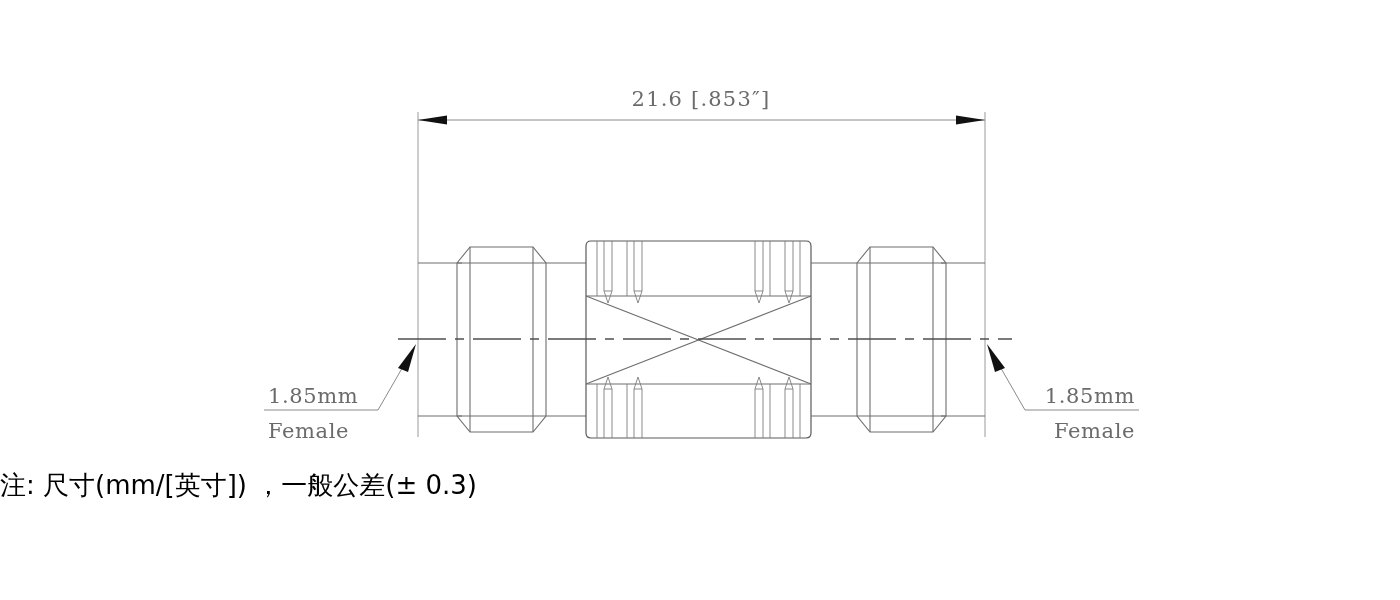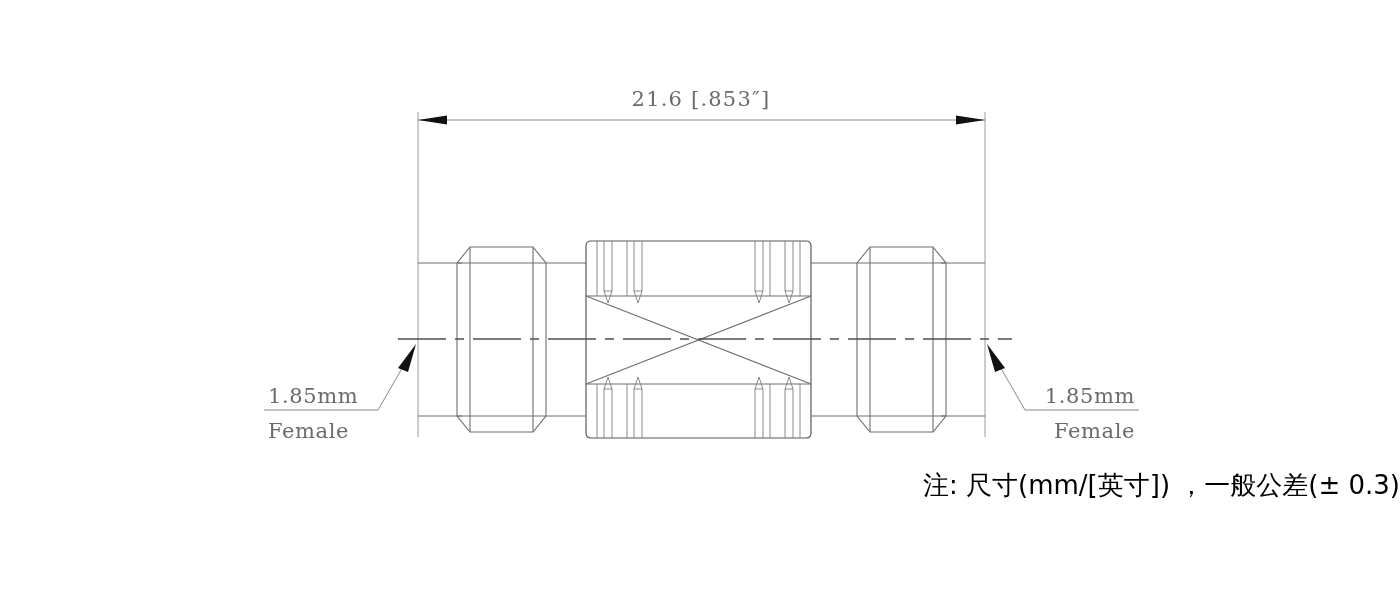--- a/index.html
+++ b/index.html
@@ -81,21 +81,21 @@
     fill: #6b6b6b;
     font-family: "DejaVu Serif", "Liberation Serif", serif;
     font-size: 21px;
     letter-spacing: 0.6px;
   }
   .note-block {
     position: absolute;
     left: 0;
     top: 468px;
     width: 1400px;
-    text-align: right;
+    text-align: left;
     color: #000000;
   }
   .note-line-cn {
     font-family: "DejaVu Sans", "Liberation Sans", sans-serif;
     font-size: 26px;
     line-height: 34px;
     white-space: nowrap;
   }
   .note-line-en {
     font-family: "DejaVu Sans", "Liberation Sans", sans-serif;

